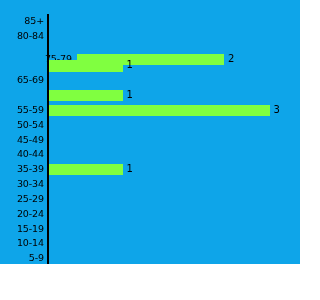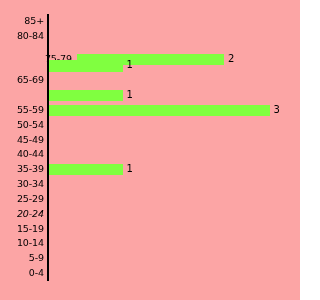--- a/index.html
+++ b/index.html
@@ -7,22 +7,22 @@
     margin: 0;
     padding: 0;
     background: #ffffff;
   }
   body {
     font-family: "DejaVu Sans", sans-serif;
   }
   #chart-root {
     position: relative;
     width: 300px;
-    height: 300px;
-    background: #fca5a5;
+    height: 264px;
+    background: #0ea5e9;
     overflow: hidden;
   }
   
   #plot-area {
     position: absolute;
     left: 0;
     top: 0;
     width: 300px;
     height: 300px;
   }
@@ -115,21 +115,21 @@
           <div class="tick-label">35-39</div>
           <div class="bar" style="width: 73.5px; background: rgb(128, 255, 64);"></div>
           <div class="bar-value" style="left: 126.5px;">1</div>
         </div>
         <div class="row" style="top: 177.13px;">
           <div class="tick-label">30-34</div>
         </div>
         <div class="row" style="top: 191.96px;">
           <div class="tick-label">25-29</div>
         </div>
-        <div class="row" style="top: 206.79px; font-style: italic;">
+        <div class="row" style="top: 206.79px;">
           <div class="tick-label">20-24</div>
         </div>
         <div class="row" style="top: 221.62px;">
           <div class="tick-label">15-19</div>
         </div>
         <div class="row" style="top: 236.45px;">
           <div class="tick-label">10-14</div>
         </div>
         <div class="row" style="top: 251.28px;">
           <div class="tick-label">5-9</div>

